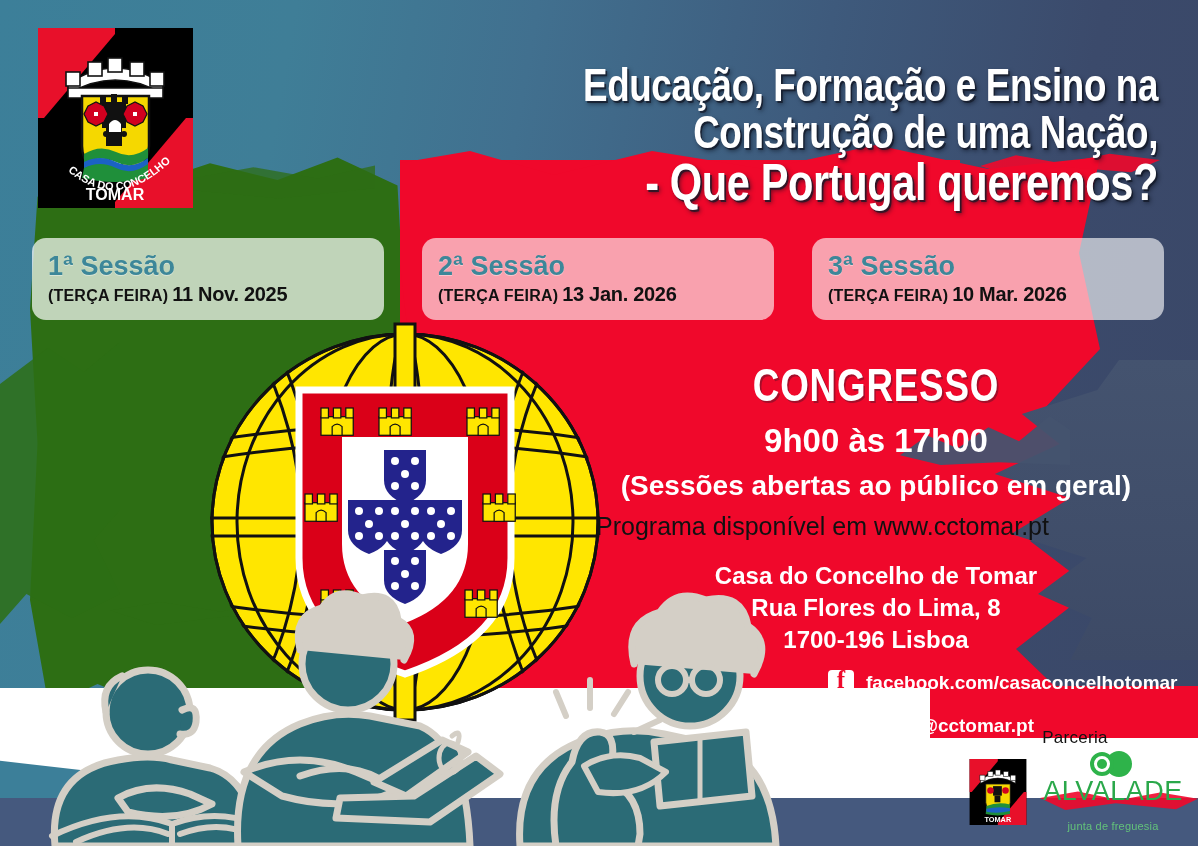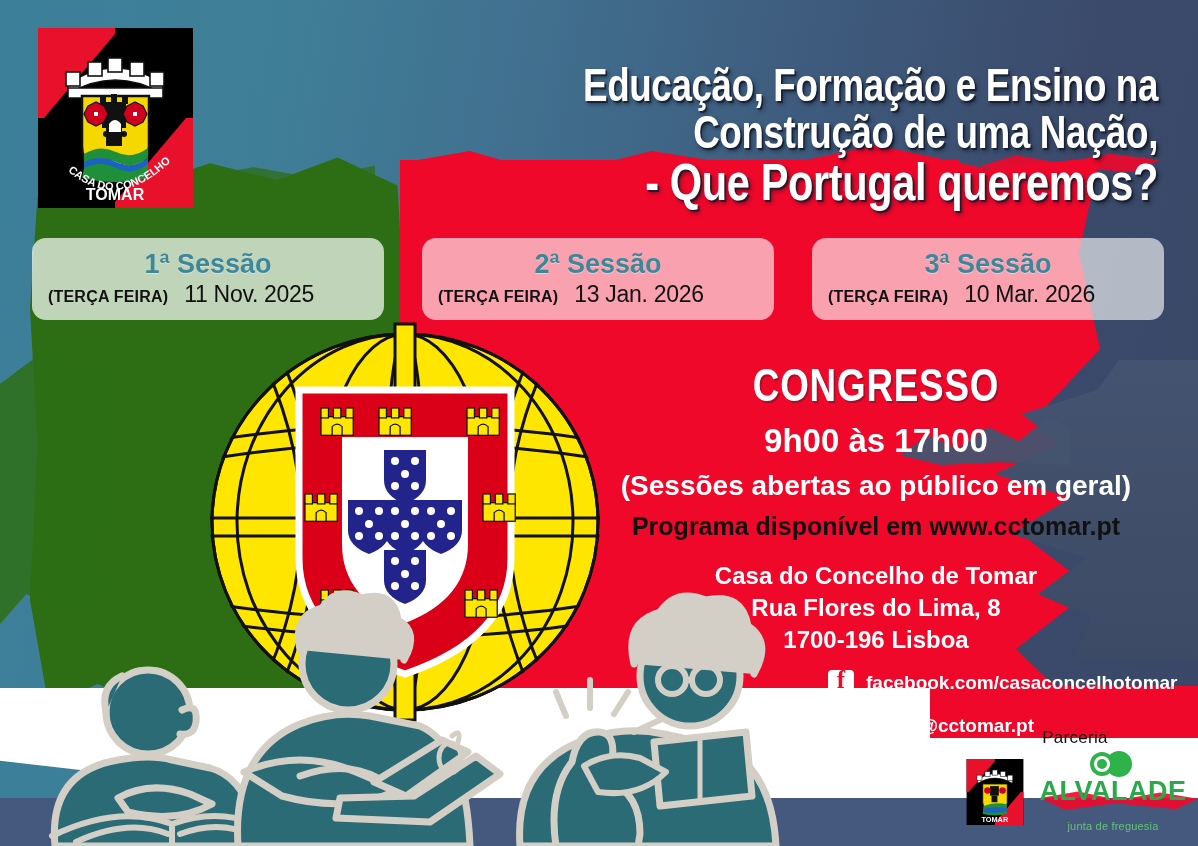--- a/index.html
+++ b/index.html
@@ -45,27 +45,27 @@
   .navy-band{left:0;bottom:0;width:100%;height:48px;background:#45597e;}
   .red-band-bottom{left:930px;bottom:108px;width:268px;height:52px;background:#f0082b;}
   .red-band-bottom2{left:1040px;bottom:36px;width:158px;height:20px;background:#f0082b;opacity:.9;
     clip-path:polygon(0 40%,24% 8%,50% 50%,76% 12%,100% 44%,86% 96%,48% 66%,16% 100%);}
   .teal-wedge{left:0;bottom:48px;width:120px;height:62px;background:#3c7f99;
     clip-path:polygon(0 40%,100% 62%,100% 100%,0 100%);}
   
   .session-box{
     position:absolute;border-radius:14px;background:rgba(255,255,255,.70);
     display:flex;flex-direction:column;justify-content:center;
-    padding:6px 16px;box-sizing:border-box;text-align:center;
+    padding:6px 16px;box-sizing:border-box;
   }
   .session-title{font-size:27px;font-weight:bold;color:#3d8799;line-height:1.05;
     text-shadow:0 1px 0 rgba(255,255,255,.4);}
-  .session-row{display:flex;align-items:baseline;gap:16px;margin-top:2px;}
+  .session-row{display:flex;align-items:baseline;gap:4px;margin-top:2px;}
   .session-day{font-size:16px;font-weight:bold;color:#111;letter-spacing:.2px;}
-  .session-date{font-size:23px;font-weight:normal;color:#111;letter-spacing:-.3px;}
+  .session-date{font-size:20px;font-weight:bold;color:#111;letter-spacing:-.3px;}
   
   .headline{
     position:absolute;right:40px;top:62px;width:940px;text-align:right;
     font-family:"Liberation Sans", sans-serif;
     color:#fff;font-weight:bold;font-size:46px;line-height:1.02;
     letter-spacing:-.5px;
     transform:scaleX(.80);transform-origin:right center;
     text-shadow:2px 2px 0 rgba(20,25,40,.75), 3px 3px 5px rgba(10,14,28,.55);
   }
   .headline .l2{font-size:52px;}
@@ -73,22 +73,22 @@
   .congresso{
     position:absolute;right:42px;top:358px;width:560px;text-align:center;
     color:#fff;font-weight:bold;font-size:46px;letter-spacing:1px;
     transform:scaleX(.80);transform-origin:center center;
     text-shadow:2px 2px 0 rgba(20,25,40,.35);
   }
   .hours{position:absolute;right:62px;top:422px;width:520px;text-align:center;
     color:#fff;font-weight:bold;font-size:33px;}
   .open{position:absolute;right:42px;top:470px;width:560px;text-align:center;
     color:#fff;font-weight:bold;font-size:28px;}
-  .programa{position:absolute;right:42px;top:512px;width:560px;text-align:center;
-    color:#111;font-weight:bold;font-size:25px;margin-left:24px;}
+  .programa{position:absolute;right:42px;top:512px;width:560px;text-align:left;
+    color:#111;font-weight:normal;font-size:25px;margin-left:24px;}
   .address{position:absolute;right:52px;top:560px;width:540px;text-align:center;
     color:#fff;font-weight:bold;font-size:24px;line-height:1.33;}
   .social{position:absolute;left:828px;top:670px;width:340px;
     display:flex;flex-direction:column;gap:17px;}
   .social-row{display:flex;align-items:center;gap:12px;color:#fff;
     font-weight:bold;font-size:19px;}
   .fb-ico{width:26px;height:26px;background:#fff;border-radius:4px;position:relative;flex:0 0 auto;}
   .fb-ico:after{content:"f";position:absolute;left:0;top:-4px;width:26px;text-align:center;
     color:#f0082b;font-size:25px;font-weight:bold;font-family:"Liberation Serif",serif;}
   .mail-ico{width:30px;height:21px;border:2.5px solid #fff;position:relative;flex:0 0 auto;}
@@ -99,21 +99,21 @@
   .parceria{position:absolute;left:952px;top:726px;width:246px;height:100px;}
   .parceria-label{text-align:center;font-size:17px;font-weight:normal;color:#111;
     letter-spacing:.3px;margin-top:2px;}
   .parceria-row{display:flex;align-items:center;justify-content:center;gap:14px;margin-top:3px;}
   .alvalade{display:flex;flex-direction:column;align-items:center;}
   .alv-mark{position:relative;width:46px;height:26px;margin-bottom:1px;}
   .alv-c1{position:absolute;left:16px;top:0;width:26px;height:26px;border-radius:50%;background:#2eb34a;}
   .alv-c2{position:absolute;left:0;top:1px;width:24px;height:24px;border-radius:50%;background:#fff;
     border:4px solid #2eb34a;box-sizing:border-box;}
   .alv-c3{position:absolute;left:7px;top:8px;width:10px;height:10px;border-radius:50%;background:#2eb34a;}
-  .alv-name{font-size:27px;font-weight:bold;color:#2aa84a;letter-spacing:.5px;line-height:1;}
+  .alv-name{font-size:27px;font-weight:normal;color:#2aa84a;letter-spacing:.5px;line-height:1;}
   .alv-sub{font-size:11px;color:#63c27a;letter-spacing:.2px;margin-top:15px;}
   
   .people{position:absolute;left:0;bottom:0;width:1198px;height:300px;}
 </style>
 </head>
 <body>
 
 <div id="poster">
 
   <div class="bg-layer green-brush"></div>

